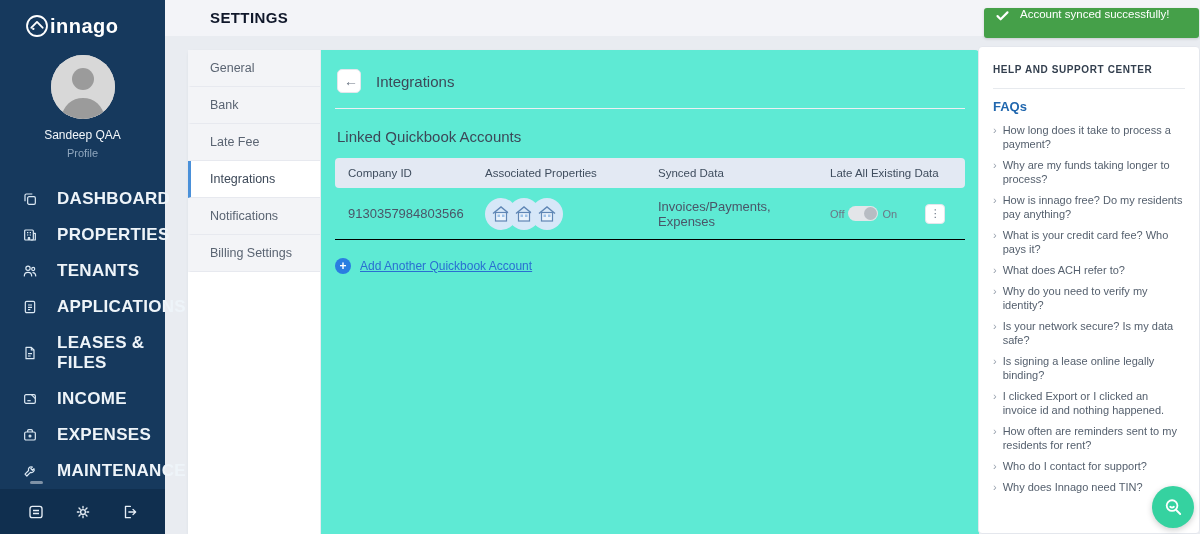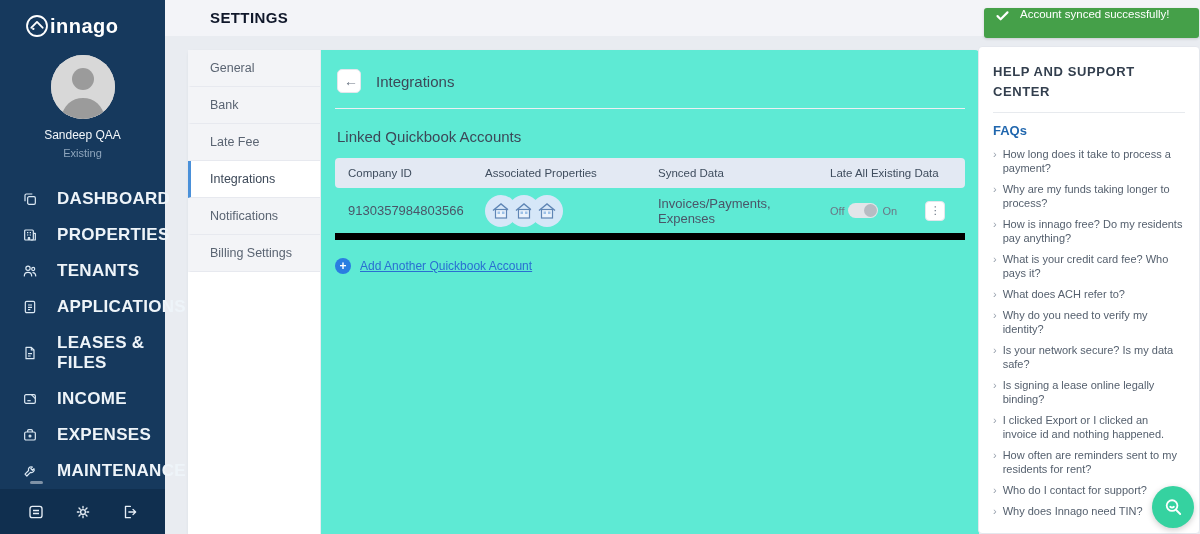--- a/index.html
+++ b/index.html
@@ -40,21 +40,21 @@
   .main-pane{flex:1;padding:12px 14px;}
   .title-row{display:flex;align-items:center;gap:15px;padding:7px 2px 15px;border-bottom:1px solid #edeff3;}
   .back-btn{width:24px;height:24px;border:1px solid #e3e6ec;border-radius:5px;background:#fff;
     color:#6b7685;font-size:14px;line-height:1;display:grid;place-items:center;cursor:pointer;}
   .pane-title{font-size:15px;color:#3c4858;}
   .section-title{margin:19px 2px 13px;font-size:15px;color:#3c4858;}
 
   .tbl-head{display:grid;grid-template-columns:137px 173px 172px 1fr;align-items:center;
     background:#e3e9f3;border-radius:4px;height:30px;padding-left:13px;font-size:11.5px;color:#3f4d5e;}
   .tbl-row{display:grid;grid-template-columns:137px 173px 172px 1fr;align-items:center;
-    height:52px;padding-left:13px;border-bottom:7px solid #000000;font-size:13px;color:#4a5568;}
+    height:52px;padding-left:13px;border-bottom:1px solid #000000;font-size:13px;color:#4a5568;}
   .props-cell{display:flex;}
   .house-badge{width:32px;height:32px;border-radius:50%;background:#d6e7f8;display:grid;place-items:center;margin-right:-9px;}
   .house-badge svg{width:24px;height:24px;}
   .toggle-cell{display:flex;align-items:center;gap:4px;font-size:11px;color:#6b7685;}
   .toggle{width:30px;height:15px;border-radius:8px;background:#e3e5e9;position:relative;cursor:pointer;flex:0 0 auto;}
   .knob{position:absolute;right:1px;top:1px;width:13px;height:13px;border-radius:50%;background:#b7bcc3;}
   .kebab{margin-left:24px;width:20px;height:20px;border:1px solid #e3e6ec;border-radius:4px;background:#fff;
     color:#6b7685;font-size:11px;line-height:1;display:grid;place-items:center;cursor:pointer;padding:0;}
   .add-row{margin-top:18px;display:flex;align-items:center;gap:9px;cursor:pointer;}
   .plus-circle{width:16px;height:16px;border-radius:50%;background:#2a7de1;color:#fff;font-size:12px;
@@ -62,21 +62,21 @@
   .add-link{font-size:12px;font-weight:normal;color:#2a6fd1;text-decoration:underline;}
 
   
   .toast{position:absolute;left:984px;top:8px;width:215px;height:30px;background:#45a049;border-radius:3px;
     color:#fff;font-size:11.5px;display:flex;align-items:flex-start;gap:10px;padding:0 11px;box-shadow:0 1px 3px rgba(0,0,0,.15);}
   .toast svg{width:15px;height:15px;flex:0 0 auto;}
 
   
   .help-panel{position:absolute;left:978px;top:46px;width:222px;height:488px;background:#fff;
     border:1px solid #e4e7ed;border-radius:4px;padding:15px 14px;overflow:hidden;}
-  .help-title{font-size:13px;font-weight:bold;color:#333f4e;letter-spacing:.6px;line-height:1.5;width:170px;}
+  .help-title{font-size:10px;font-weight:bold;color:#333f4e;letter-spacing:.6px;line-height:1.5;width:170px;}
   .help-divider{border:none;border-top:1px solid #e7eaee;margin:11px 0 10px;}
   .faqs-label{color:#2167ae;font-weight:bold;font-size:13px;margin-bottom:9px;}
   .faq-item{display:flex;gap:6px;font-size:11px;color:#55606e;line-height:14px;margin-bottom:7px;cursor:pointer;}
   .faq-chev{color:#98a1ad;flex:0 0 auto;}
 
   
   .chat-fab{position:absolute;left:1152px;top:486px;width:42px;height:42px;border-radius:50%;
     background:#35d2a0;display:grid;place-items:center;cursor:pointer;box-shadow:0 2px 6px rgba(0,0,0,.2);}
   .chat-fab svg{width:23px;height:23px;}
 </style>
@@ -96,21 +96,21 @@
   </div>
 
   <span class="avatar">
     <svg viewBox="0 0 64 64">
         <rect width="64" height="64" fill="#d8d8d8"></rect>
       <circle cx="32" cy="24" r="11" fill="#9b9b9b"></circle>
       <path d="M10 64c2-14 11-21 22-21s20 7 22 21z" fill="#9b9b9b"></path>
       </svg>
   </span>
   <div class="user-name">Sandeep QAA</div>
-  <div class="user-role">Existing</div>
+  <div class="user-role">Profile</div>
 
   <div class="nav">
     <div class="nav-item">
       <span class="nicon">
         <svg viewBox="0 0 24 24" fill="none" stroke="currentColor" stroke-width="1.8" stroke-linejoin="round">
             <rect x="8.5" y="8.5" width="11.5" height="11.5" rx="2"></rect>
             <path d="M4.5 15.5v-9a2 2 0 0 1 2-2h9"></path>
           </svg>
       </span>
       <span>DASHBOARD</span>

